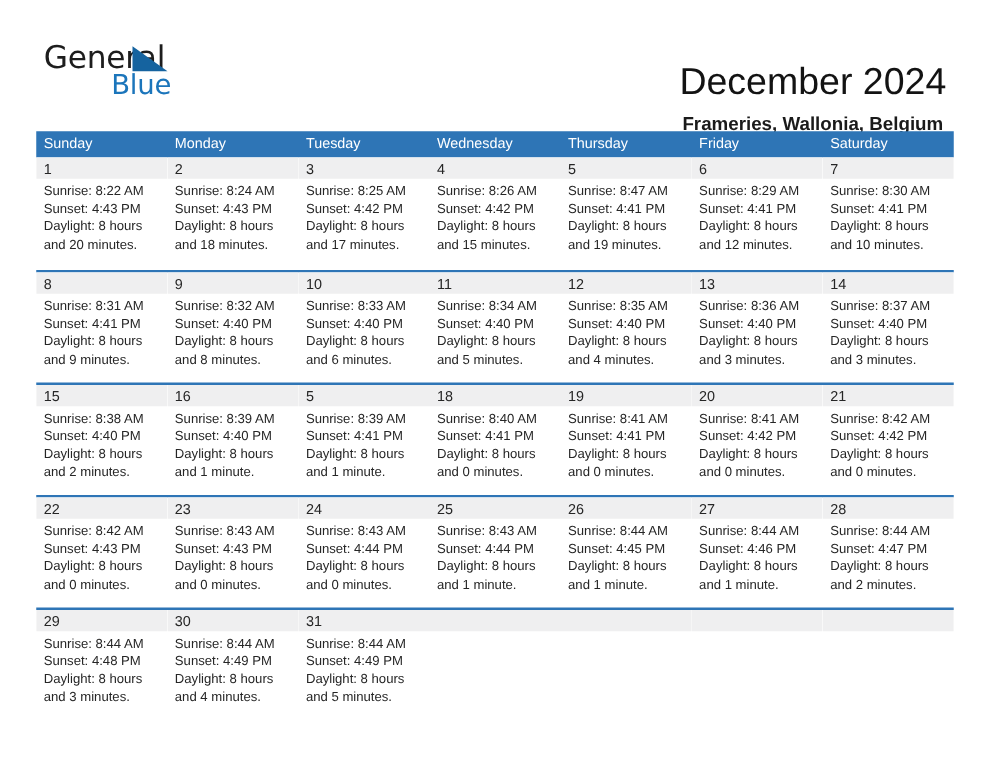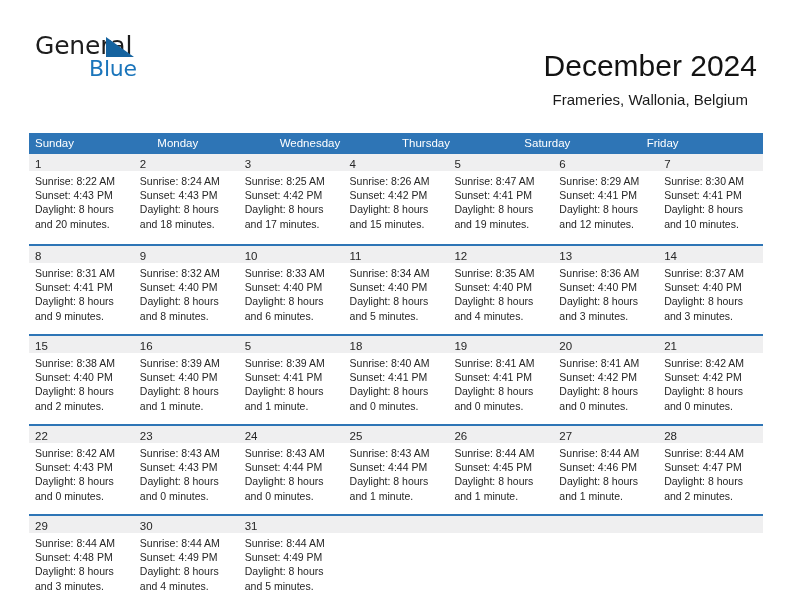--- a/index.html
+++ b/index.html
@@ -81,33 +81,32 @@
     font-size: 30px;
     font-weight: 400;
     color: #131313;
     line-height: 1.2;
     letter-spacing: 0px;
     white-space: nowrap;
   }
   .cal-subtitle {
     margin-top: 7px;
     font-size: 15px;
-    font-weight: 400;
+    font-weight: 700;
     color: #1a1a1a;
     line-height: 1.2;
     white-space: nowrap;
   }
 
   
   .calendar {
     position: absolute;
     left: 29px;
     top: 105px;
     width: 734px;
-    margin-top: 28px;
   }
 
   .weekday-row {
     display: flex;
     width: 100%;
     background: #2e75b6;
   }
   .weekday {
     flex: 1 1 0;
     box-sizing: border-box;
@@ -184,24 +183,25 @@
       <div class="cal-title">December 2024</div>
       <div class="cal-subtitle">Frameries, Wallonia, Belgium</div>
     </div>
 
   </div>
 
   <div class="calendar">
     <div class="weekday-row">
       <div class="weekday">Sunday</div>
       <div class="weekday">Monday</div>
+      <div class="weekday">Tuesday</div>
       <div class="weekday">Wednesday</div>
       <div class="weekday">Thursday</div>
+      <div class="weekday">Friday</div>
       <div class="weekday">Saturday</div>
-      <div class="weekday">Friday</div>
     </div>
 
     <div class="week-row first">
       <div class="day-cell">
         <div class="daynum-band"><span class="daynum">1</span></div>
         <div class="day-body">
           <div class="day-line">Sunrise: 8:22 AM</div>
           <div class="day-line">Sunset: 4:43 PM</div>
           <div class="day-line">Daylight: 8 hours</div>
           <div class="day-line">and 20 minutes.</div>

